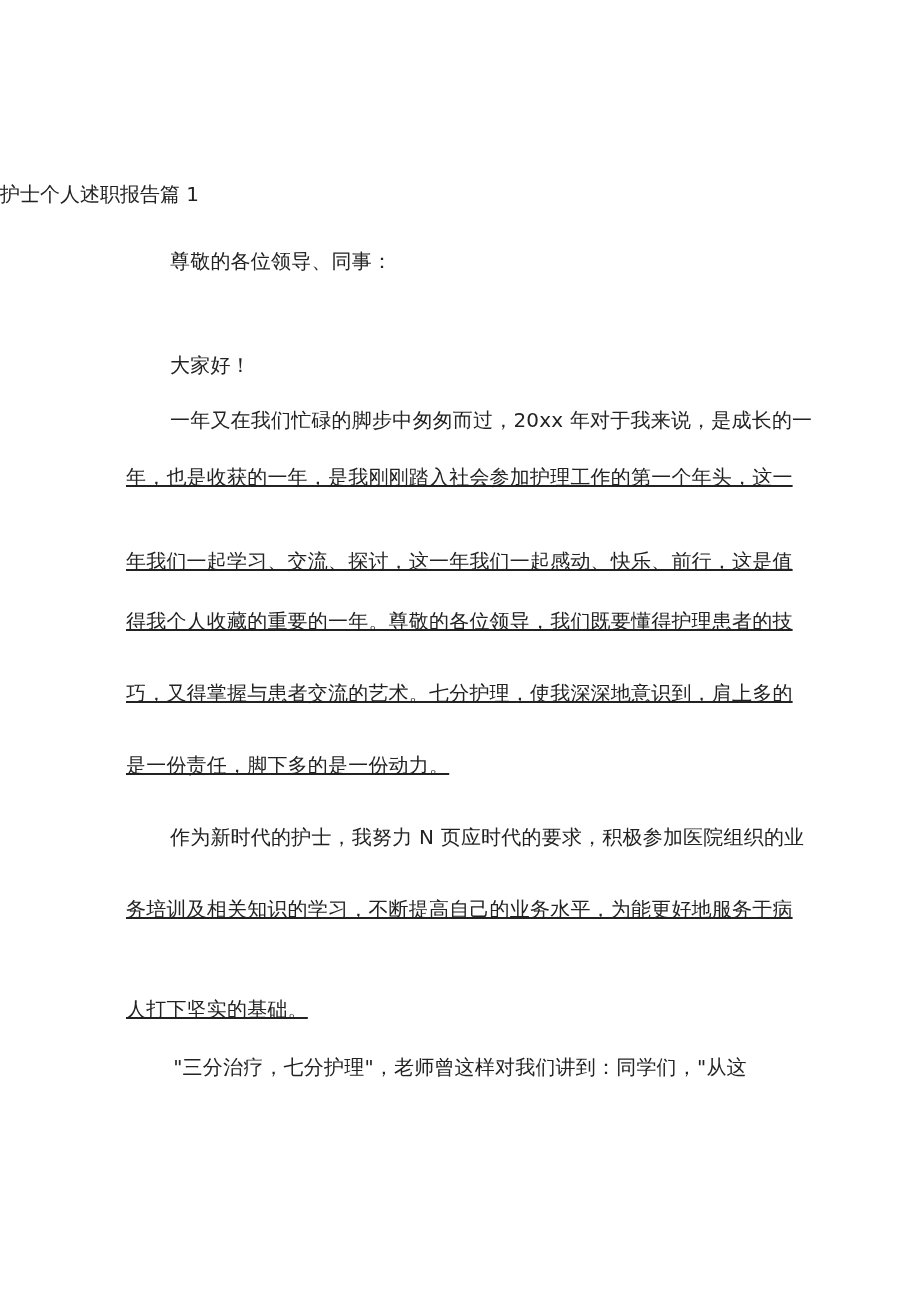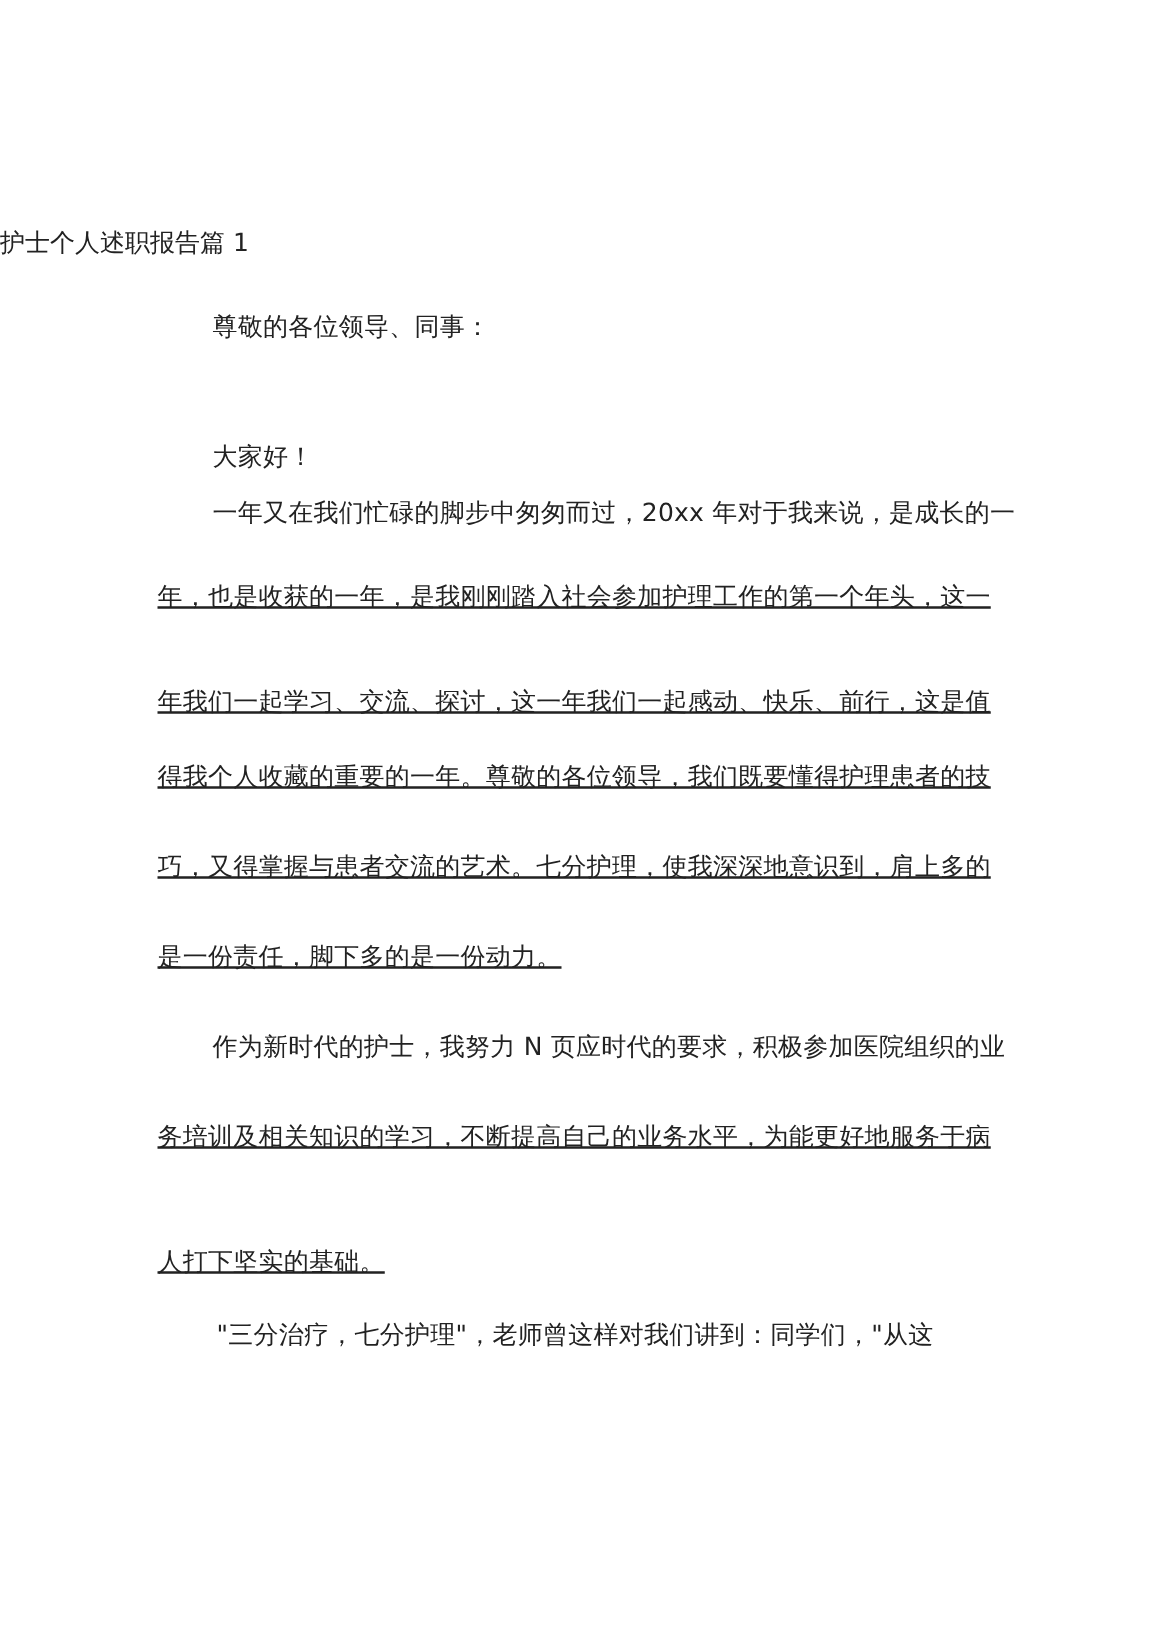--- a/index.html
+++ b/index.html
@@ -53,21 +53,21 @@
 
 <div class="page">
 
   <div class="title">护士个人述职报告篇 1</div>
 
   <div class="line indent" style="top:247px;">尊敬的各位领导、同事：</div>
 
   <div class="line indent" style="top:319px;margin-top:32px;">大家好！</div>
 
   <div>
-    <div class="line indent" style="top:396px;text-align:right;">一年又在我们忙碌的脚步中匆匆而过，20xx 年对于我来说，是成长的一</div>
+    <div class="line indent" style="top:406px;text-align:right;">一年又在我们忙碌的脚步中匆匆而过，20xx 年对于我来说，是成长的一</div>
     <div class="line flush" style="top:463px;">年，也是收获的一年，是我刚刚踏入社会参加护理工作的第一个年头，这一</div>
     <div class="line flush" style="top:535px;margin-top:12px;">年我们一起学习、交流、探讨，这一年我们一起感动、快乐、前行，这是值</div>
     <div class="line flush" style="top:607px;">得我个人收藏的重要的一年。尊敬的各位领导，我们既要懂得护理患者的技</div>
     <div class="line flush" style="top:679px;">巧，又得掌握与患者交流的艺术。七分护理，使我深深地意识到，肩上多的</div>
     <div class="line flush" style="top:751px;">是一份责任，脚下多的是一份动力。</div>
   </div>
 
   <div>
     <div class="line indent" style="top:823px;">作为新时代的护士，我努力 N 页应时代的要求，积极参加医院组织的业</div>
     <div class="line flush" style="top:895px;">务培训及相关知识的学习，不断提高自己的业务水平，为能更好地服务于病</div>

